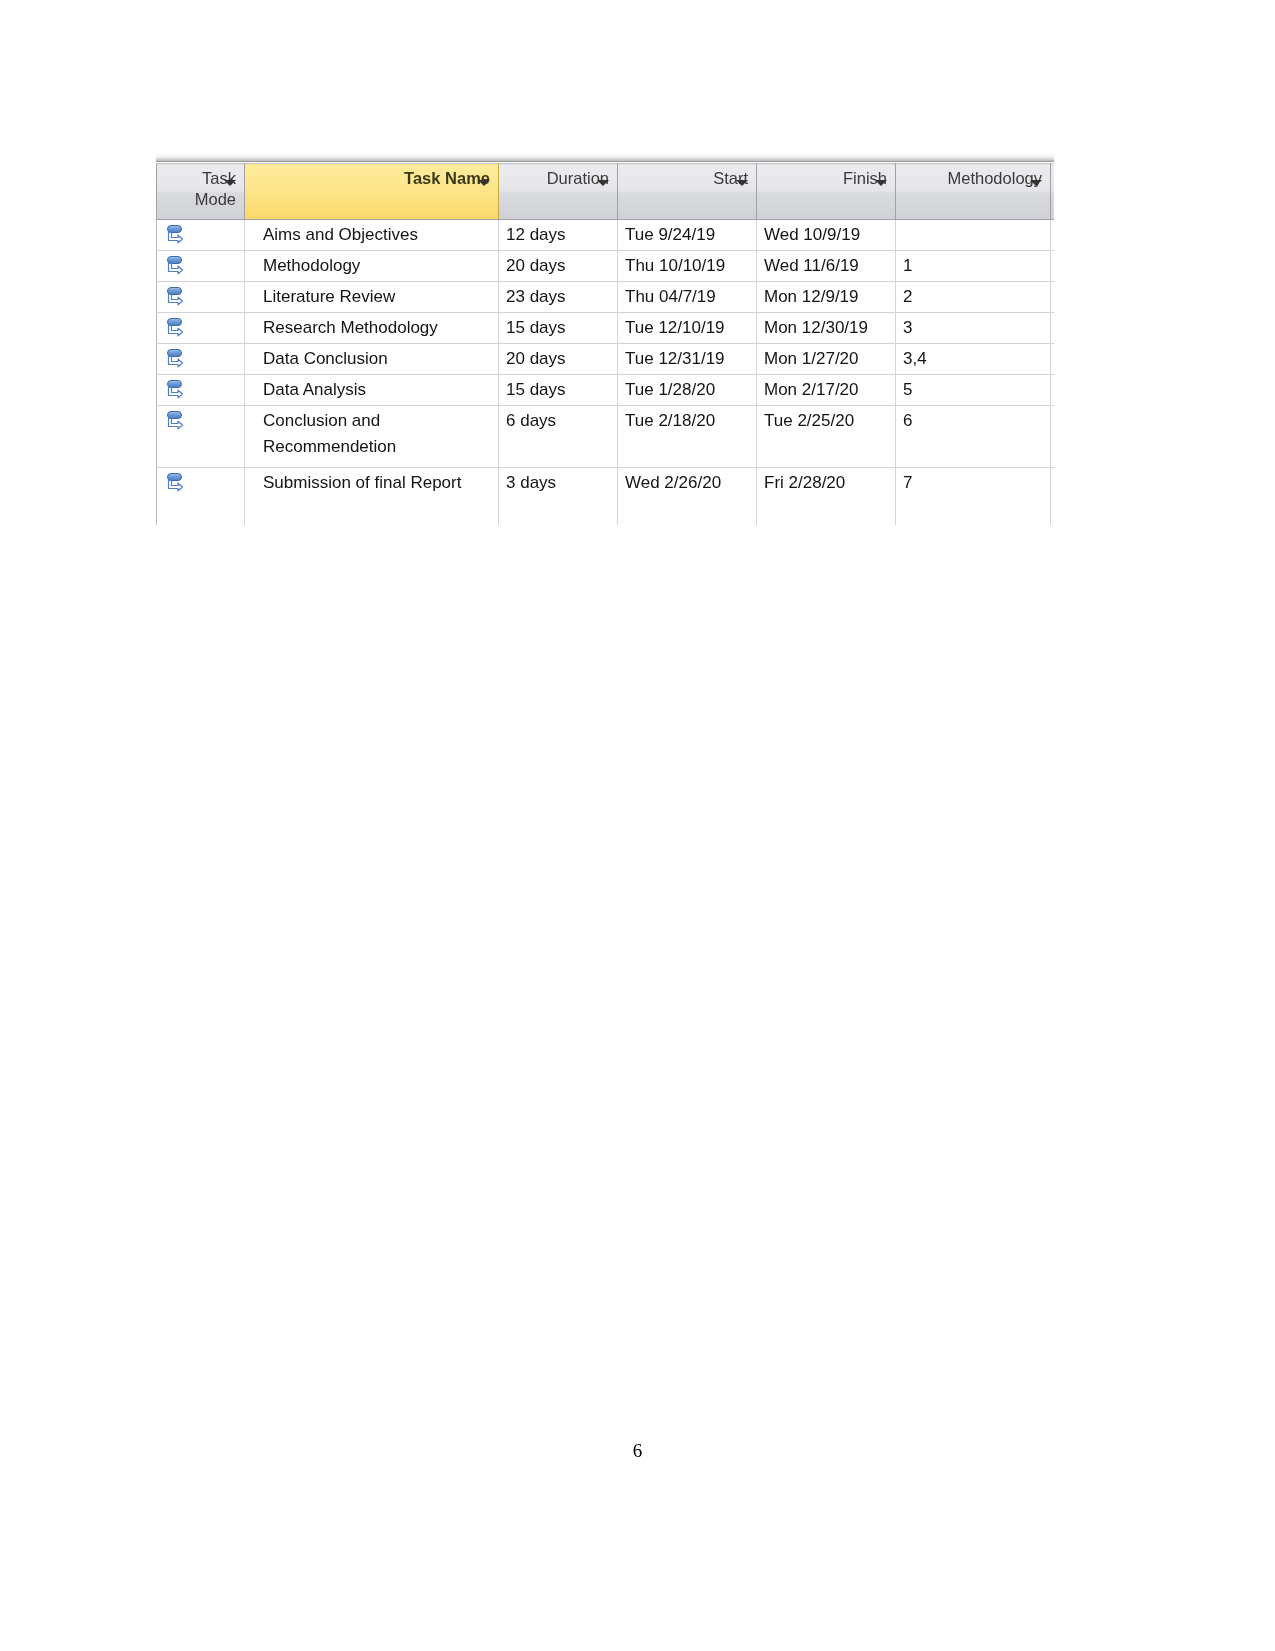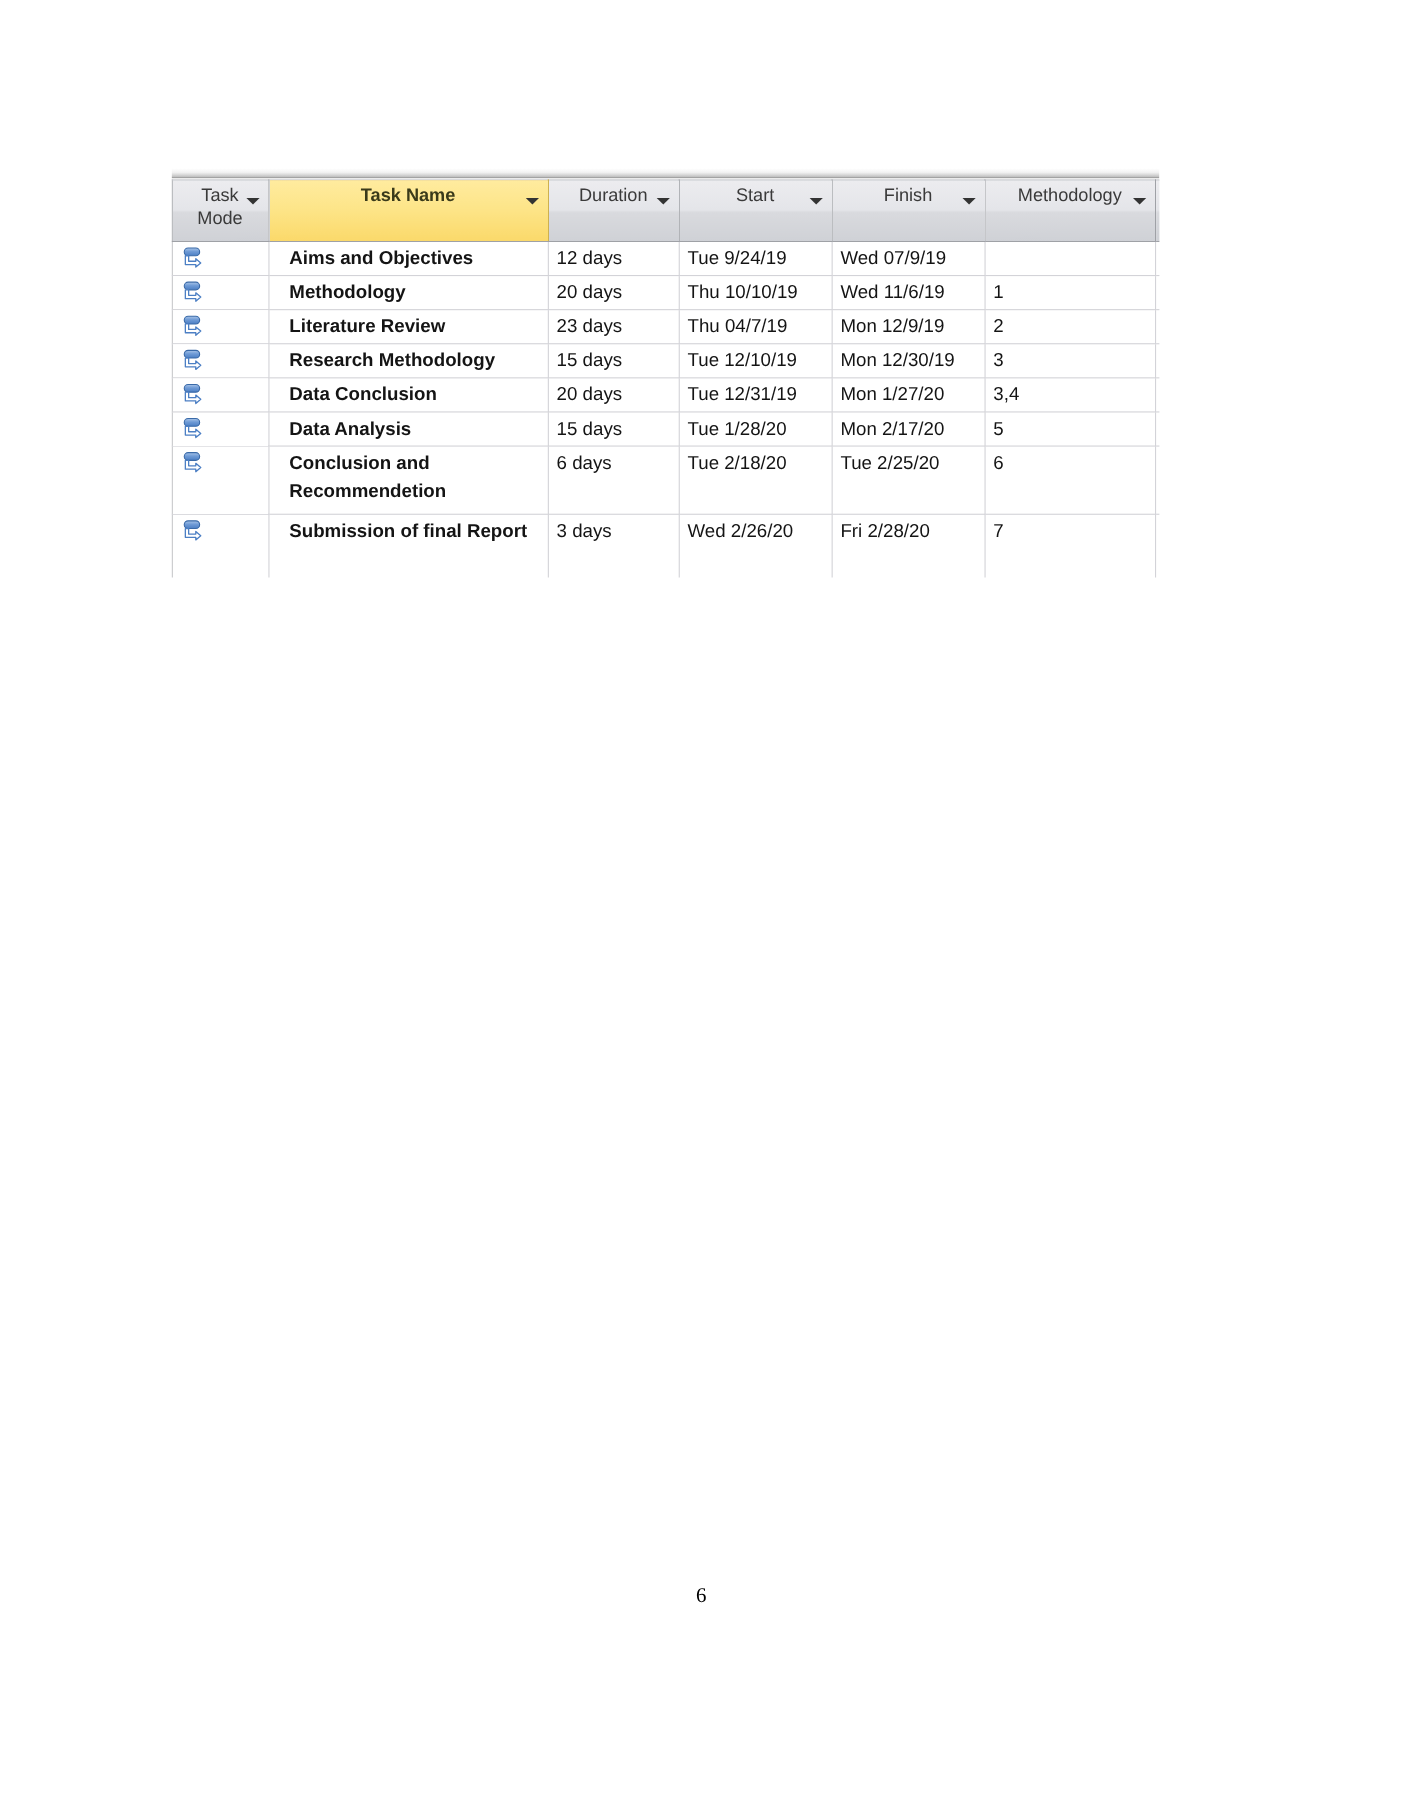--- a/index.html
+++ b/index.html
@@ -58,21 +58,21 @@
   table.proj col.c-finish { width: 139px; }
   table.proj col.c-pred   { width: 155px; }
   table.proj col.c-extra  { width: 4px;   }
 
   
   thead th {
     position: relative;
     height: 56px;
     padding: 4px 8px 4px 7px;
     vertical-align: top;
-    text-align: center;
+    text-align: right;
     font-weight: normal;
     font-size: 16.5px;
     color: #3a3a3a;
     background: linear-gradient(to bottom,#ececef 0%,#e4e5e9 48%,#d9dade 52%,#cfd1d6 100%);
     border-right: 1px solid #9fa1a6;
     border-bottom: 1px solid #9fa1a6;
     border-top: 1px solid #c9cbcf;
     white-space: normal;
     line-height: 21px;
     overflow: hidden;
@@ -109,21 +109,21 @@
     border-right: 1px solid #d3d3d8;
     border-bottom: 1px solid #d3d3d8;
     font-size: 17px;
     color: #141414;
     line-height: 26px;
     background: #ffffff;
     overflow: hidden;
   }
   tbody td.first { border-left: 1px solid #b8b9bd; }
   tbody td.cell-mode { padding: 0; position: relative; }
-  tbody td.cell-name { padding-left: 18px; font-weight: bold; }
+  tbody td.cell-name { padding-left: 18px; }
   tbody td.extra { border-right: none; }
   tr.tall td { height: 62px; }
 
   
   .wraptext { display: block; line-height: 26px; }
 
   
   .taskmode-icon {
     position: absolute;
     left: 8px;
@@ -212,21 +212,21 @@
             <td class="cell-name">
               <span class="wraptext">Aims and Objectives</span>
             </td>
             <td>
               <span class="wraptext">12 days</span>
             </td>
             <td>
               <span class="wraptext">Tue 9/24/19</span>
             </td>
             <td>
-              <span class="wraptext">Wed 07/9/19</span>
+              <span class="wraptext">Wed 10/9/19</span>
             </td>
             <td>
               <span class="wraptext"></span>
             </td>
             <td class="extra"></td>
           </tr>
           <tr>
             <td class="first cell-mode">
   <svg class="taskmode-icon" viewBox="0 0 24 24" xmlns="http://www.w3.org/2000/svg">
     <defs>

